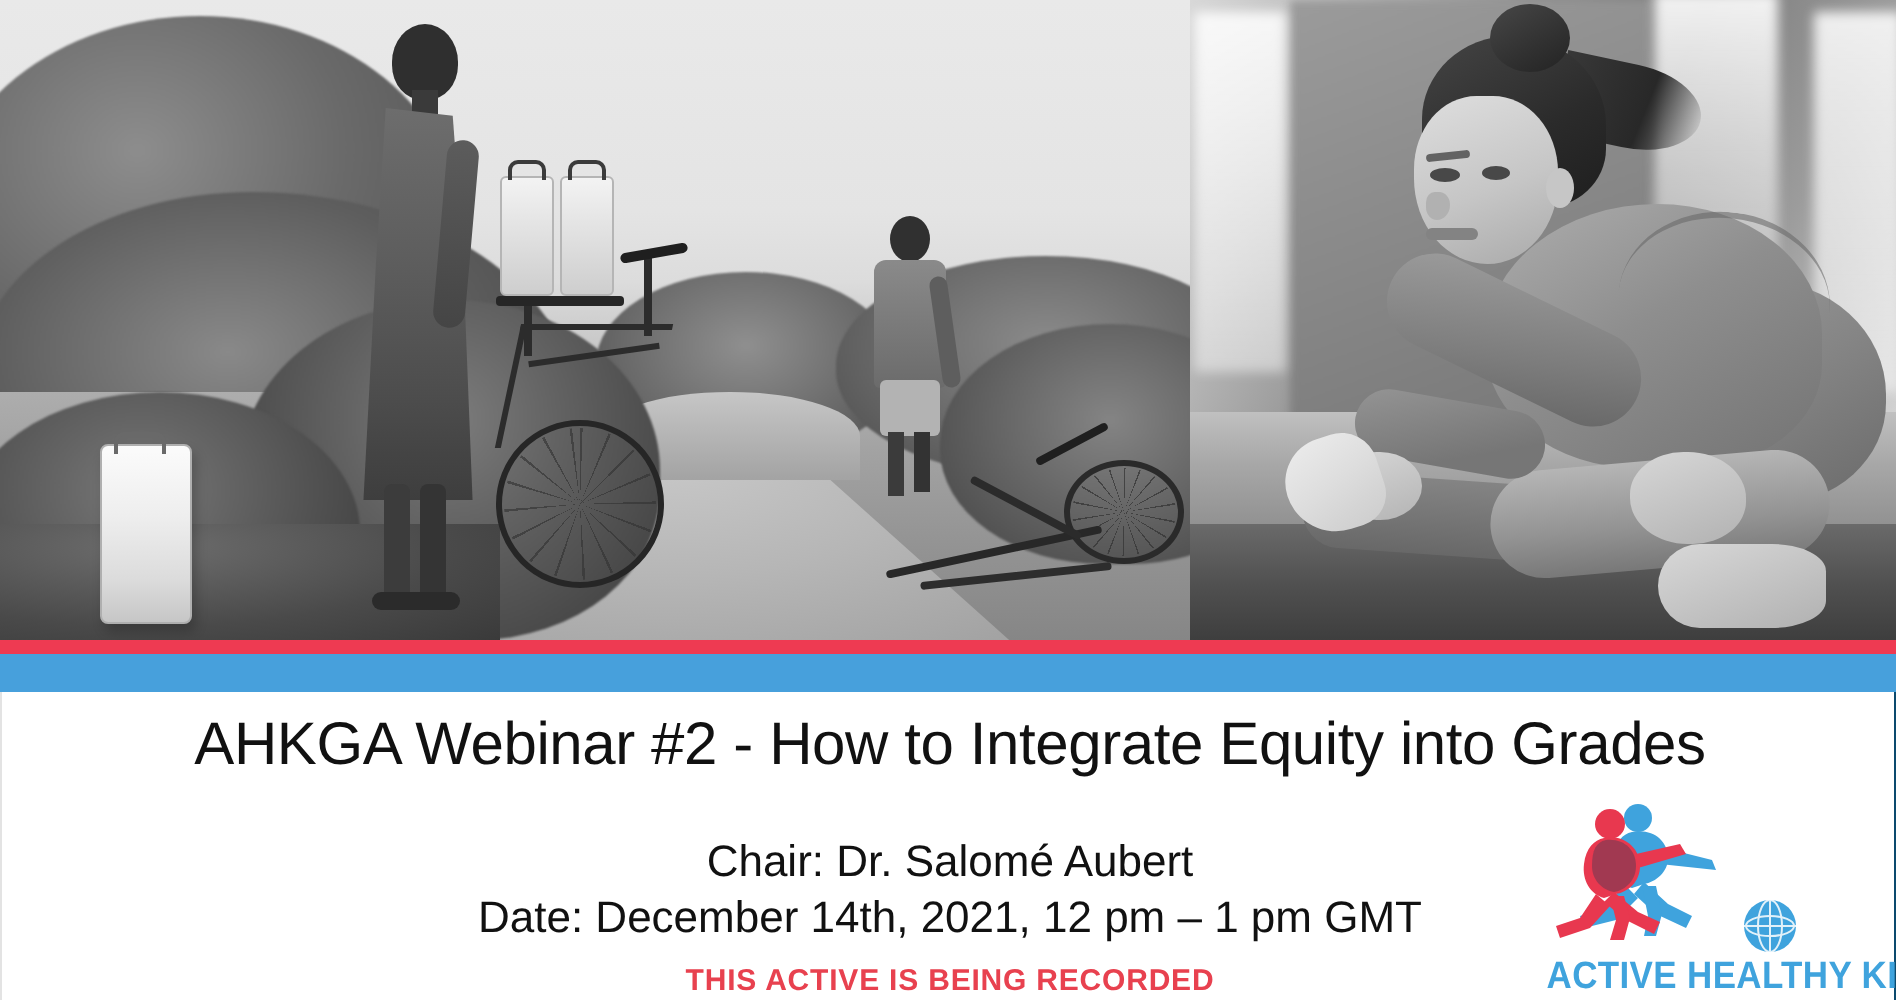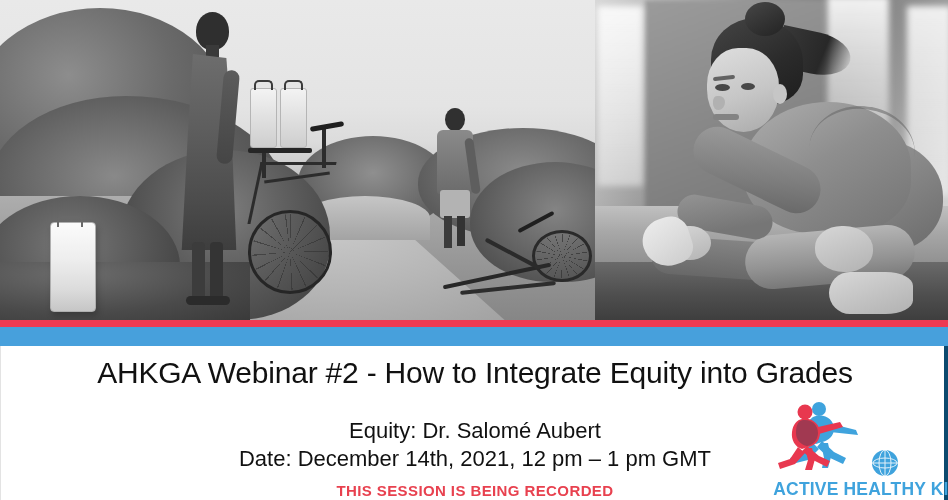--- a/index.html
+++ b/index.html
@@ -260,21 +260,21 @@
     background:linear-gradient(160deg,#ddd6cd,#bab1a7);
   }
 
   
   .bar-red{ position:absolute; left:0; top:320px; width:948px; height:7px; background:#ee3a52; }
   .bar-blue{ position:absolute; left:0; top:327px; width:948px; height:19px; background:#47a0dc; }
 
   
   .panel{
     position:absolute; left:0; top:346px; width:948px; height:154px;
-    background:#ffffff; border-left:1px solid #e3e3e3; border-right:4px solid #0c4a6e;
+    background:#ffffff; border-left:1px solid #e3e3e3; border-right:1px solid #0c4a6e;
   }
   .title{
     position:absolute; left:0; top:10px; width:948px; text-align:center;
     font-size:30px; font-weight:400; color:#111111; letter-spacing:-.2px; white-space:nowrap;
   }
   .chair{
     position:absolute; left:0; top:72px; width:948px; text-align:center;
     font-size:22px; color:#111111; white-space:nowrap;
   }
   .date{
@@ -400,23 +400,23 @@
         <div class="pr-mouth"></div>
       </div>
     </div>
   </div>
 
   <div class="bar-red"></div>
   <div class="bar-blue"></div>
 
   <div class="panel">
     <div class="title">AHKGA Webinar #2 - How to Integrate Equity into Grades</div>
-    <div class="chair">Equity: Dr. Salomé Aubert</div>
+    <div class="chair">Chair: Dr. Salomé Aubert</div>
     <div class="date">Date: December 14th, 2021, 12 pm – 1 pm GMT</div>
-    <div class="recording">THIS SESSION IS BEING RECORDED</div>
+    <div class="recording">THIS ACTIVE IS BEING RECORDED</div>
   </div>
 
   <div class="logo">
     <svg class="logo-runners" viewBox="0 0 100 72">
 
       <g fill="#3fa3dd">
         <circle cx="47" cy="9" r="7"></circle>
         <path d="M44 16 C54 14, 62 20, 62 29 C62 36, 56 41, 50 42 L44 44 C38 42, 34 36, 35 28 C36 21, 39 17, 44 16 Z"></path>
         <path d="M60 24 L84 30 L86 35 L58 32 Z"></path>
         <path d="M50 41 L62 52 L74 58 L71 64 L56 57 L45 47 Z"></path>

